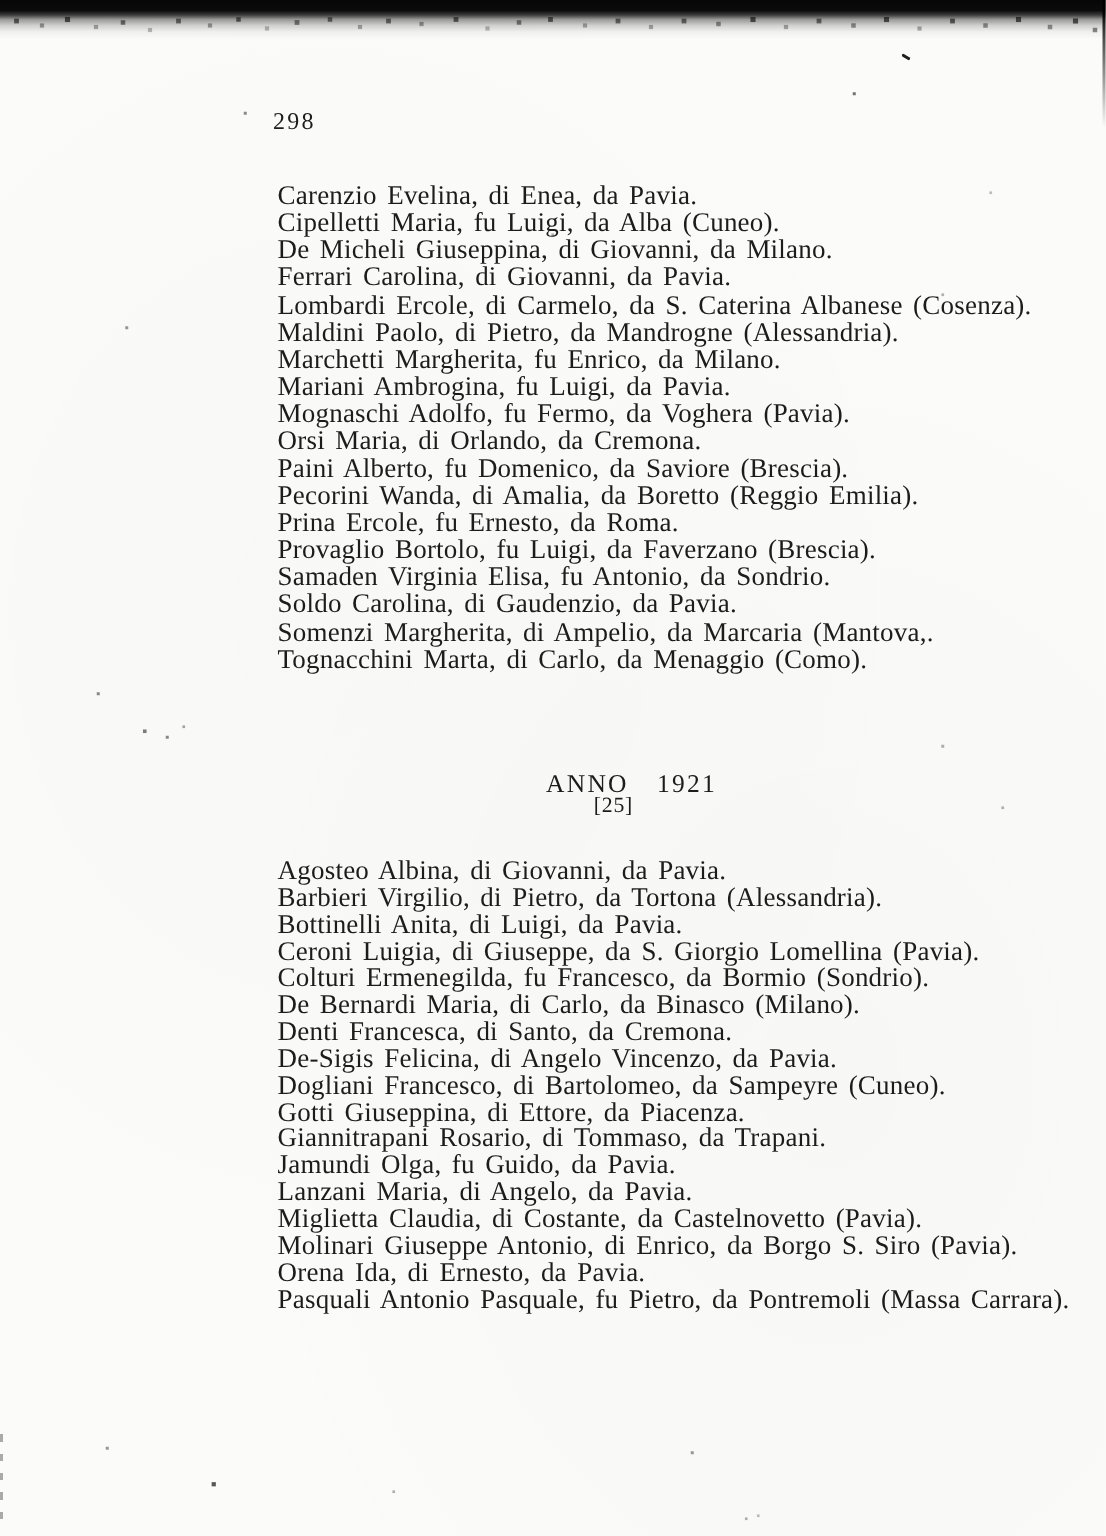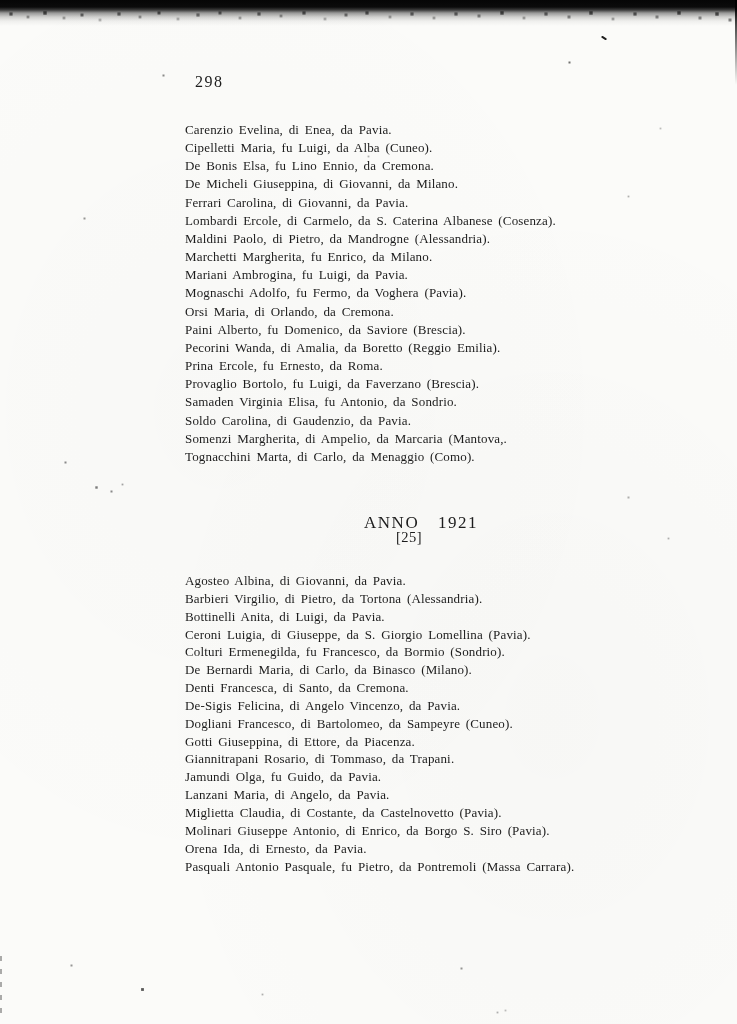--- a/index.html
+++ b/index.html
@@ -82,27 +82,27 @@
       262px 994px 0 0.4px rgba(0,0,0,.3),
       461px 968px 0 0.5px rgba(0,0,0,.4),
       497px 1012px 0 0.4px rgba(0,0,0,.3),
       505px 1010px 0 0.4px rgba(0,0,0,.25);
   }
   .tick-mark {
     position: absolute; left: 601px; top: 37px; width: 6px; height: 2px;
     background: #1f1f1f; transform: rotate(32deg); border-radius: 1px;
   }
   .page-number {
-    position: absolute; left: 195px; top: 73px;
+    position: absolute; left: 182px; top: 73px;
     font-size: 16px; letter-spacing: 1.5px;
   }
   .entries { position: absolute; left: 185px; width: 470px; }
   .entries p {
     margin: 0; white-space: nowrap;
-    font-size: 13px; letter-spacing: 0.15px; word-spacing: 2.3px;
+    font-size: 18px; letter-spacing: 0.15px; word-spacing: 2.3px;
   }
   .list-top  { top: 121px;  line-height: 18.15px; }
   .list-1921 { top: 572px;  line-height: 17.85px; }
   .anno-heading {
     position: absolute; left: 185px; top: 501px; width: 448px; margin: 12px;
     text-align: center; font-weight: normal;
     font-size: 17px; letter-spacing: 1.5px; word-spacing: 13px;
   }
   .anno-count {
     position: absolute; left: 185px; top: 529px; width: 448px;
@@ -119,21 +119,20 @@
   <div class="edge-right"></div>
   <div class="edge-left-bottom"></div>
   <div class="page-speckles"></div>
   <div class="tick-mark"></div>
 
   <div class="page-number">298</div>
 
   <div class="entries list-top">
       <p>Carenzio Evelina, di Enea, da Pavia.</p>
       <p>Cipelletti Maria, fu Luigi, da Alba (Cuneo).</p>
-      <p>De Bonis Elsa, fu Lino Ennio, da Cremona.</p>
       <p>De Micheli Giuseppina, di Giovanni, da Milano.</p>
       <p>Ferrari Carolina, di Giovanni, da Pavia.</p>
       <p>Lombardi Ercole, di Carmelo, da S. Caterina Albanese (Cosenza).</p>
       <p>Maldini Paolo, di Pietro, da Mandrogne (Alessandria).</p>
       <p>Marchetti Margherita, fu Enrico, da Milano.</p>
       <p>Mariani Ambrogina, fu Luigi, da Pavia.</p>
       <p>Mognaschi Adolfo, fu Fermo, da Voghera (Pavia).</p>
       <p>Orsi Maria, di Orlando, da Cremona.</p>
       <p>Paini Alberto, fu Domenico, da Saviore (Brescia).</p>
       <p>Pecorini Wanda, di Amalia, da Boretto (Reggio Emilia).</p>

